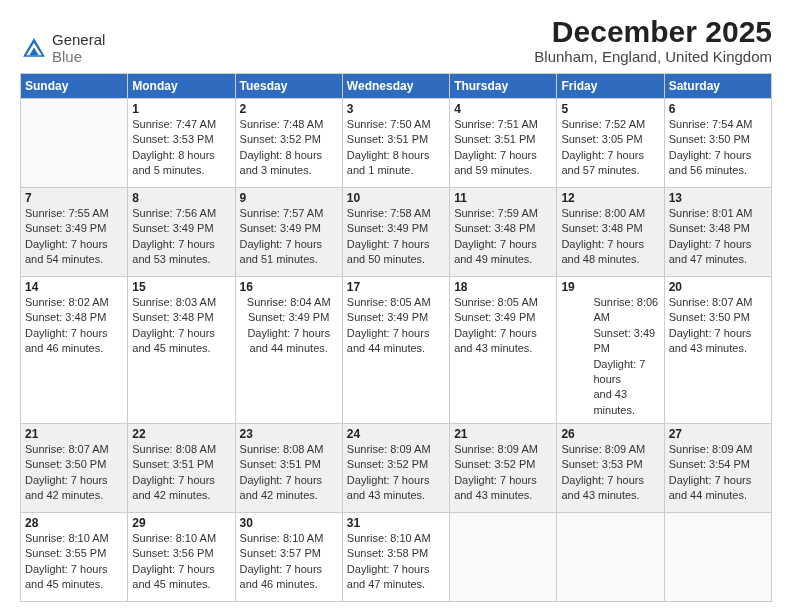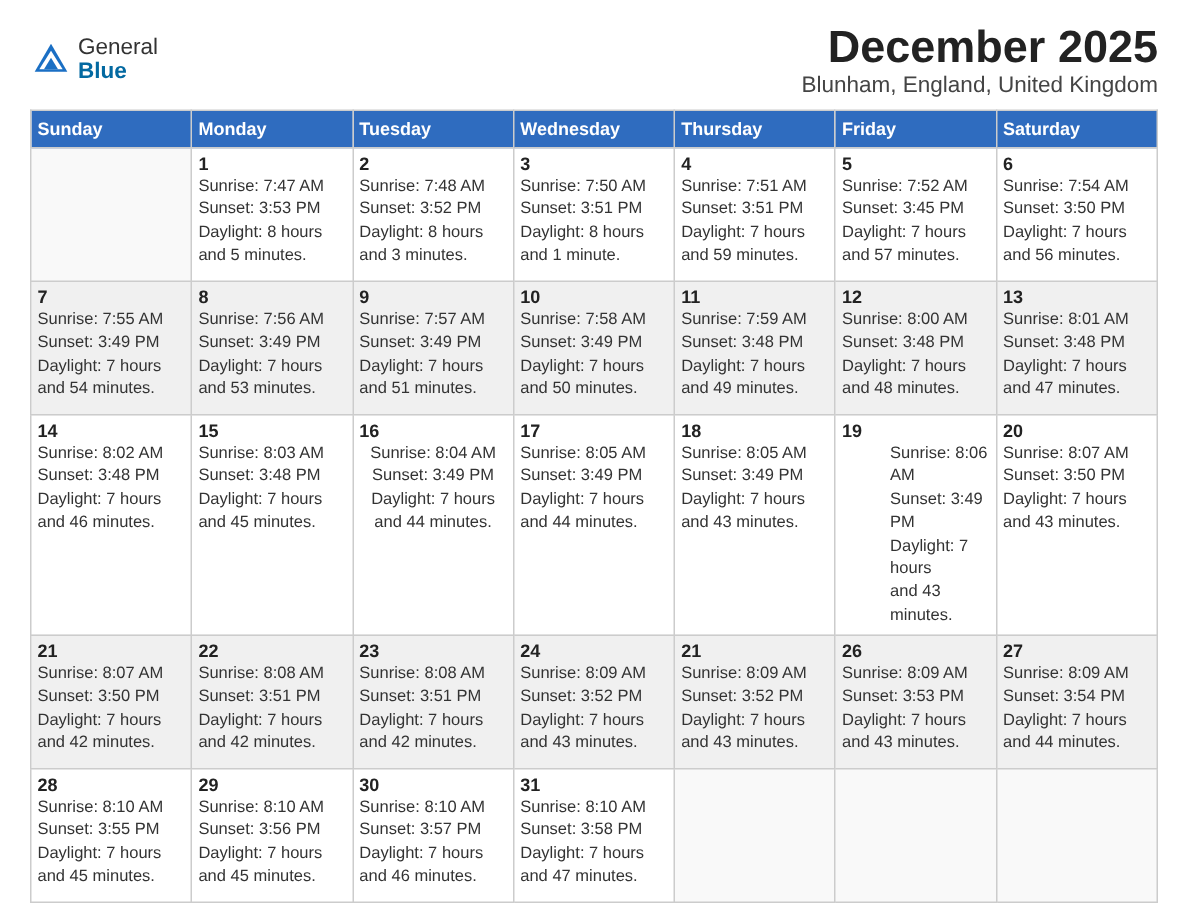--- a/index.html
+++ b/index.html
@@ -13,42 +13,42 @@
     .page {
       width: 792px;
       height: 612px;
       padding: 15px 20px 10px 20px;
       display: flex;
       flex-direction: column;
     }
     .header {
       display: flex;
       justify-content: space-between;
-      align-items: center;
+      align-items: flex-end;
       margin-bottom: 8px;
     }
     .logo {
       display: flex;
       align-items: center;
       gap: 4px;
     }
     .logo-text {
       display: flex;
       flex-direction: column;
       line-height: 1.1;
     }
     .logo-general {
       font-size: 15px;
       color: #333;
       font-weight: normal;
     }
     .logo-blue {
       font-size: 15px;
-      color: #0369a1;
-      font-weight: bold;
+      color: #737373;
+      font-weight: normal;
     }
     .logo-icon {
       width: 28px;
       height: 28px;
     }
     .title-block {
       text-align: right;
     }
     .month-title {
       font-size: 30px;
@@ -167,21 +167,21 @@
           <td>
             <span class="day-number">4</span>
             <div class="day-info" style="white-space: pre-line;">Sunrise: 7:51 AM
 Sunset: 3:51 PM
 Daylight: 7 hours
 and 59 minutes.</div>
           </td>
           <td>
             <span class="day-number">5</span>
             <div class="day-info" style="white-space: pre-line;">Sunrise: 7:52 AM
-Sunset: 3:45 PM
+Sunset: 3:05 PM
 Daylight: 7 hours
 and 57 minutes.</div>
           </td>
           <td>
             <span class="day-number">6</span>
             <div class="day-info" style="white-space: pre-line;">Sunrise: 7:54 AM
 Sunset: 3:50 PM
 Daylight: 7 hours
 and 56 minutes.</div>
           </td>

